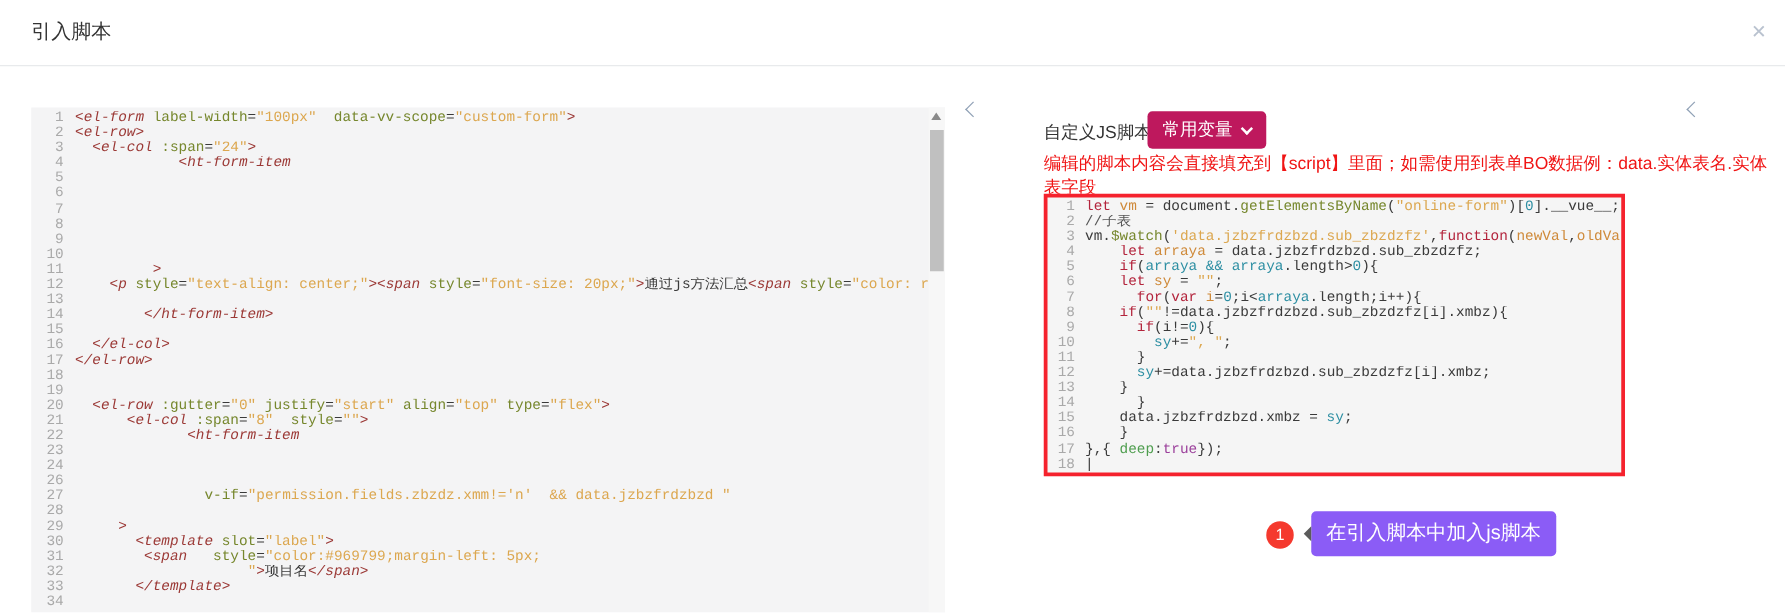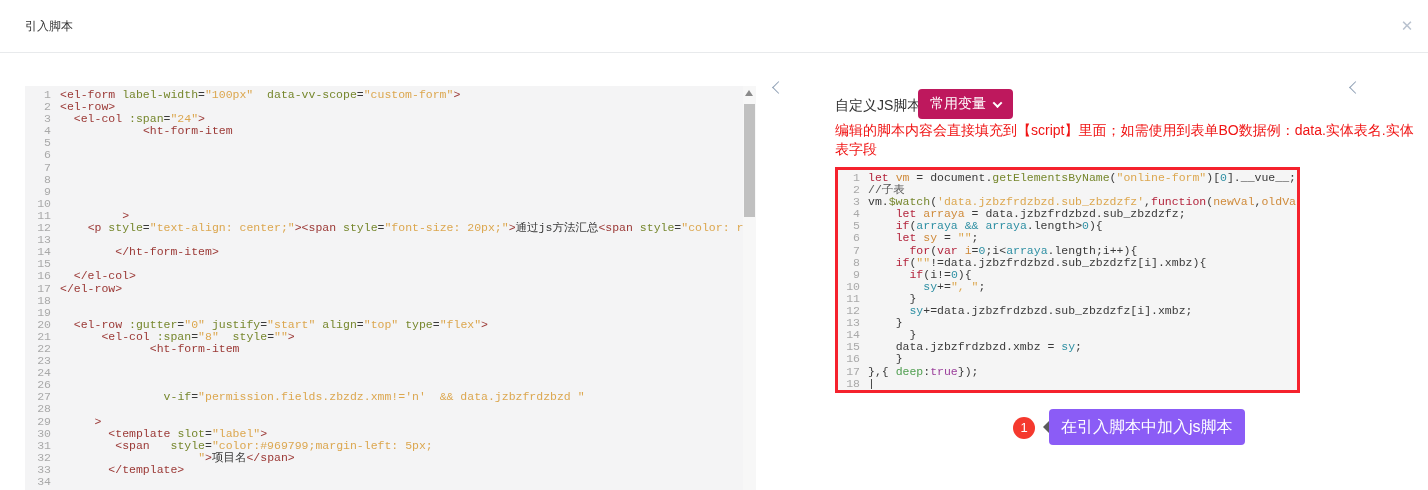--- a/index.html
+++ b/index.html
@@ -3,36 +3,36 @@
 <meta charset="utf-8">
 <style>
   * { margin:0; padding:0; box-sizing:border-box; }
   html,body { width:1428px; height:490px; overflow:hidden; background:#fff;
     font-family:"Liberation Sans","DejaVu Sans",sans-serif; }
   .page { position:relative; width:1428px; height:490px; background:#fff; }
 
   .modal-header { position:absolute; left:0; top:0; width:100%; height:53px;
     border-bottom:1px solid #e8eaec; background:#fff; }
   .modal-title { position:absolute; left:25px; top:0; line-height:52px;
-    font-size:12px; color:#333; }
+    font-size:16px; color:#333; }
   .close-btn { position:absolute; right:8px; top:13px; width:26px; height:26px;
     border:none; background:transparent; color:#b9c2cf; font-size:15px;
     cursor:pointer; line-height:26px; text-align:center; }
 
   
   .editor { position:absolute; background:#f4f4f5; overflow:hidden;
     font-family:"Liberation Mono","DejaVu Sans Mono",monospace;
     font-size:11.5px; line-height:12.1px; color:#3a3a3a; }
   .left-editor { left:25px; top:86px; width:731px; height:404px; padding:3px 0 0 0; }
   .left-editor .code-lines { width:718px; overflow:hidden; }
   .cl { white-space:pre; height:12.1px; overflow:hidden; }
   .ln { display:inline-block; width:26px; text-align:right; color:#a9a9a9;
     margin-right:9px; }
   .right-code .ln { width:22px; margin-right:8px; }
-  .tag  { color:#9b3835; }
+  .tag  { color:#9b3835;font-style:italic; }
   .attr { color:#76872d;margin-top:36px; }
   .str  { color:#dca74f; }
   .kw   { color:#b3243c; }
   .num  { color:#2e8fa3; }
   .op   { color:#2e8fa3; }
   .fn   { color:#76872d; }
   .def  { color:#cf8a3a; }
   .var  { color:#2e8fa3; }
   .prop { color:#4f9e4f; }
   .bool { color:#9b3f9b; }
@@ -57,21 +57,21 @@
   .panel-label { position:absolute; left:835px; top:97px; font-size:14px; color:#333; }
   .vars-btn { position:absolute; left:918px; top:89px; height:30px; padding:0 12px;
     background:#be185d; border:none; border-radius:4px; color:#fff;
     font-size:14px; cursor:pointer; display:flex; align-items:center; gap:8px; }
   .btn-chev { width:7px; height:7px; border-left:2px solid #fff;
     border-bottom:2px solid #fff; transform:rotate(-45deg) translate(1px,-1px); }
   .warning { position:absolute; left:835px; top:121px; width:592px;
     font-size:14px; line-height:19px; color:#f01414; }
 
   .right-code { left:835px; top:155px; width:465px; height:226px;
-    border:3px solid #f5222d; background:#f5f5f5; padding:2px 0 0 0;margin-top:12px; }
+    border:3px solid #f5222d; background:#f5f5f5; padding:2px 0 0 0; }
 
   .step-badge { position:absolute; left:1013px; top:417px; width:22px; height:22px;
     border-radius:50%; background:#f5392e; color:#fff; font-size:13px;
     text-align:center; line-height:22px; }
   .tooltip { position:absolute; left:1049px; top:409px; height:36px;
     background:#8b5cf6; border-radius:4px; color:#fff; font-size:16px;
     line-height:36px; padding:0 12px; white-space:nowrap; }
   .tooltip-arrow { position:absolute; left:-6px; top:12px; width:0; height:0;
     border-top:6px solid transparent; border-bottom:6px solid transparent;
     border-right:6px solid #5b5b5b; }

